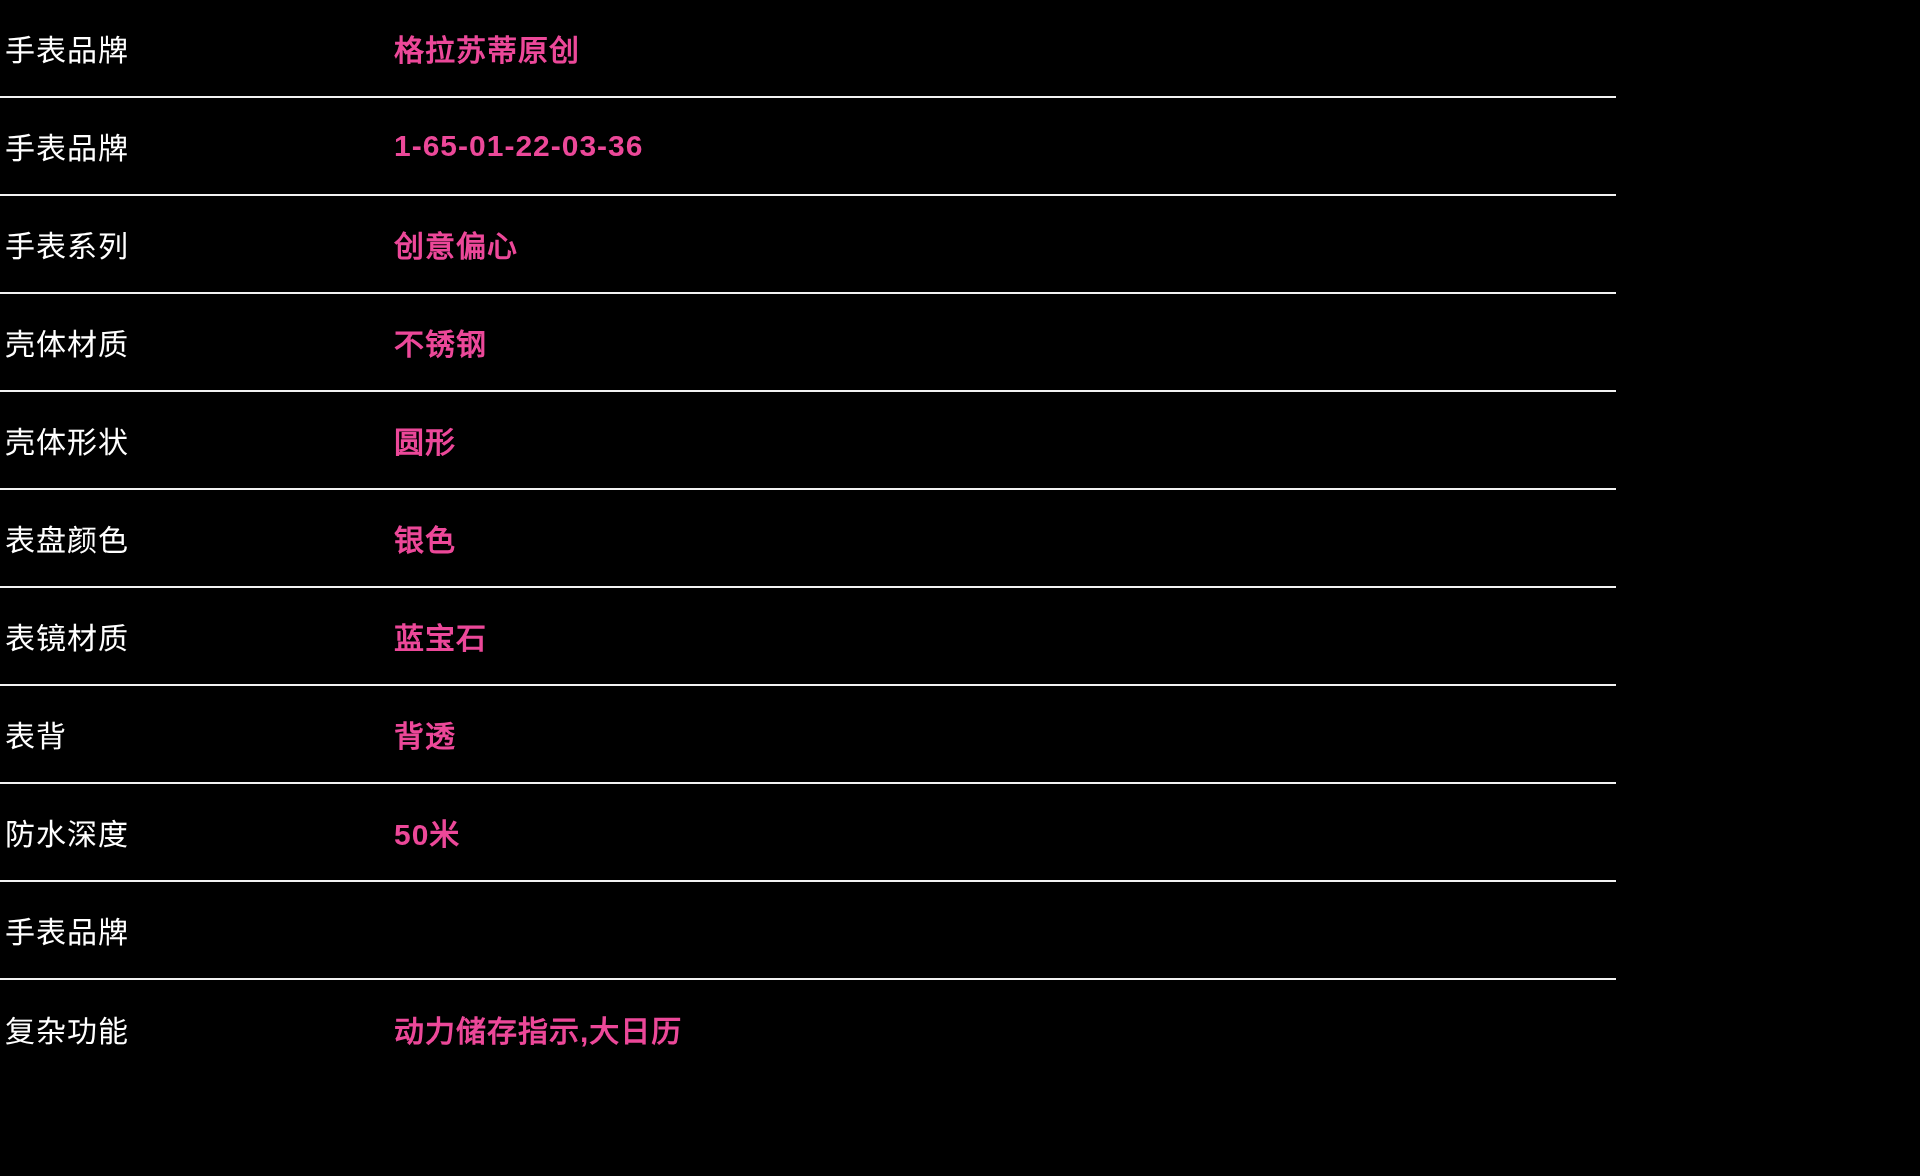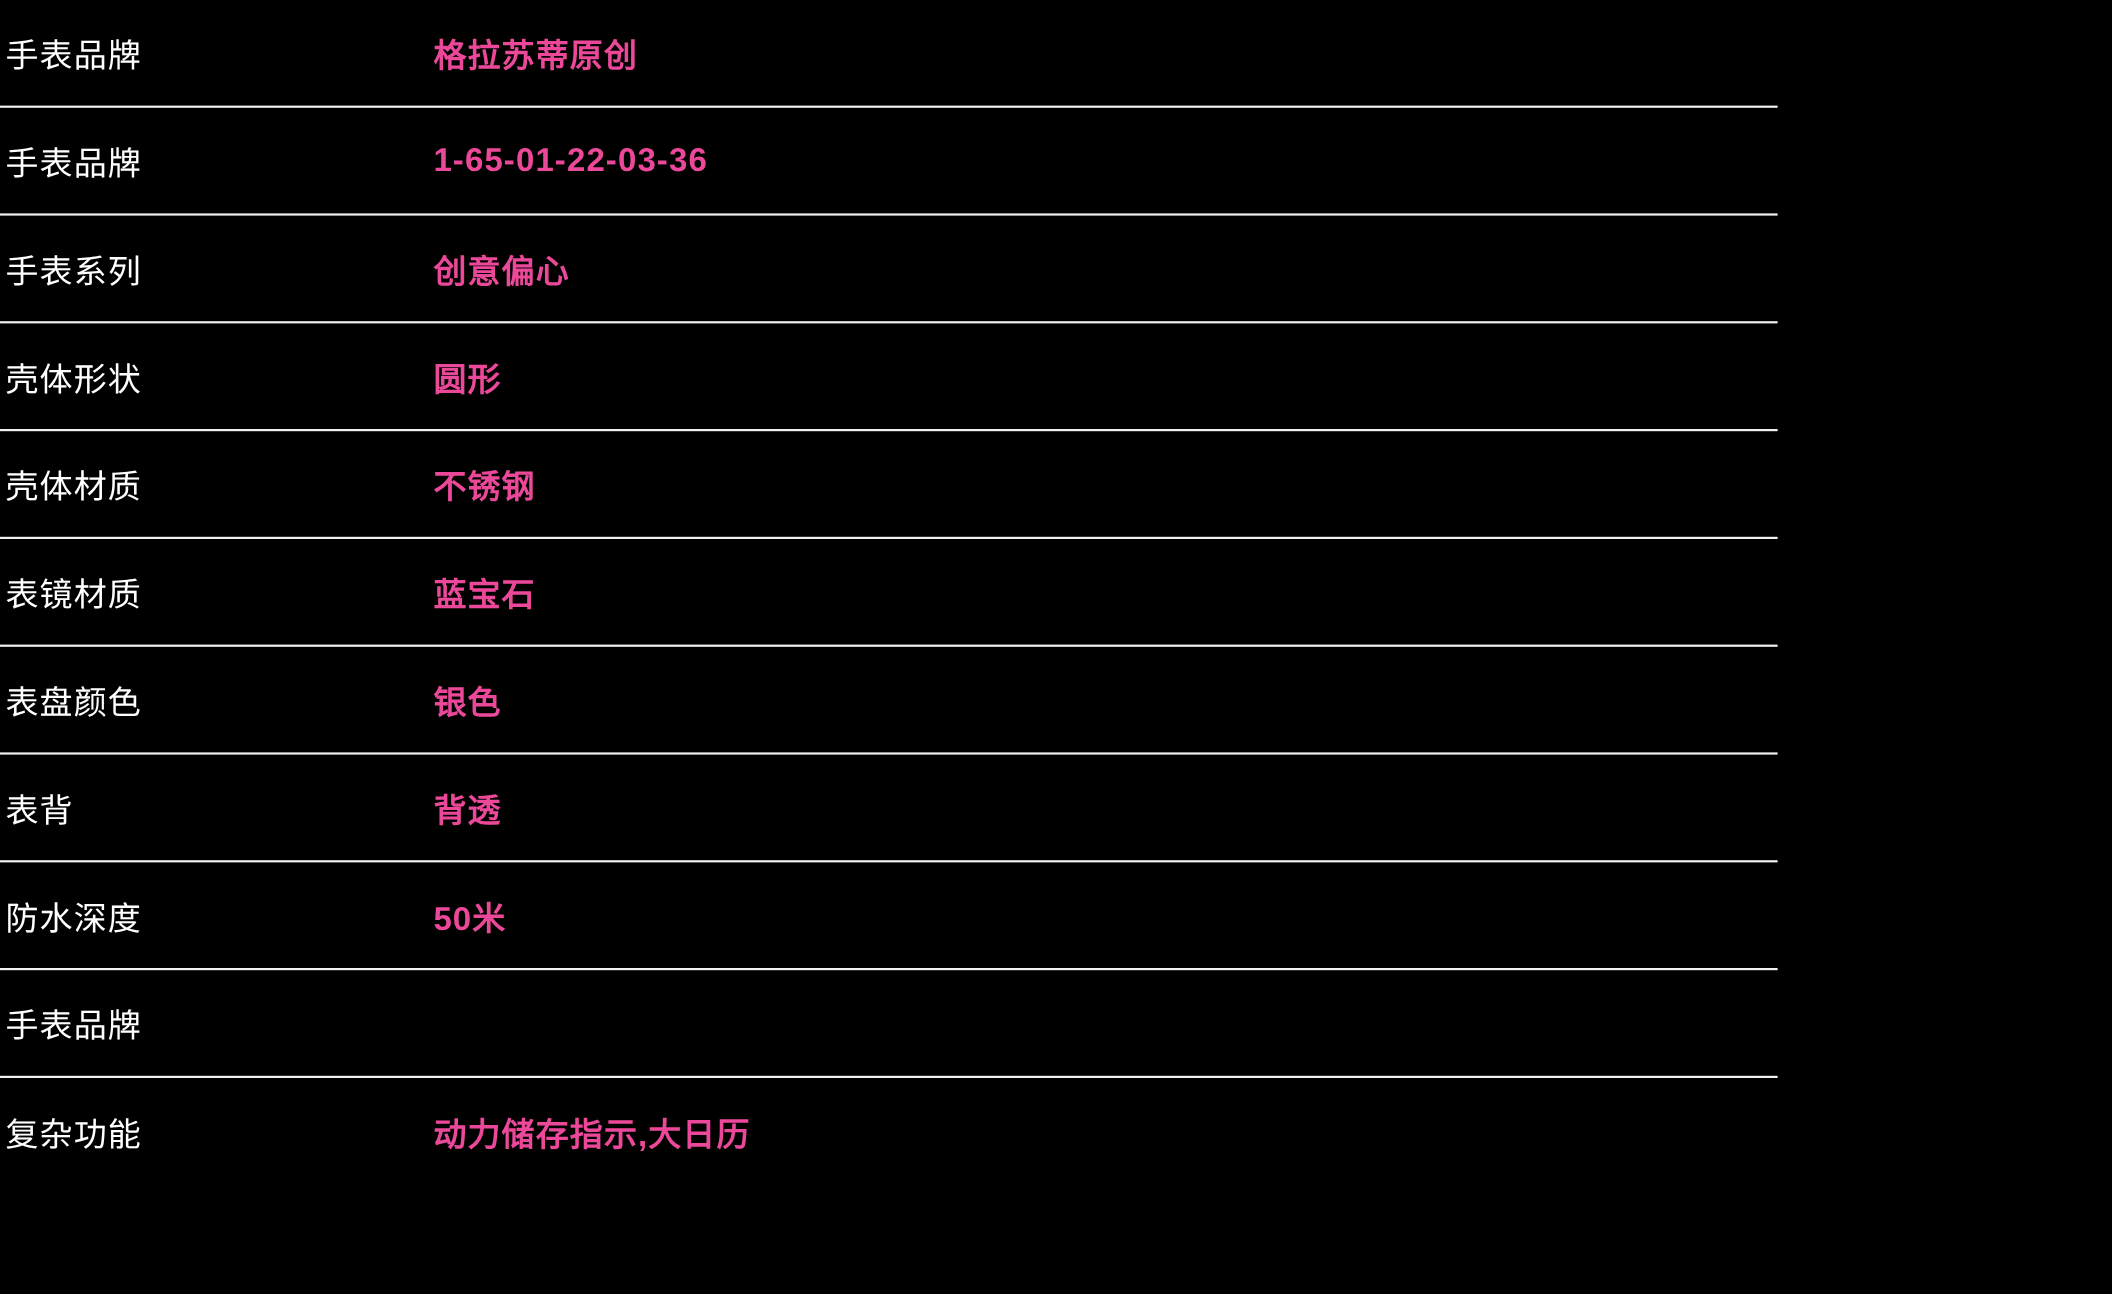--- a/index.html
+++ b/index.html
@@ -59,37 +59,37 @@
     <div class="spec-value">1-65-01-22-03-36</div>
   </div>
 
   <div class="spec-row">
     <div class="spec-label">手表系列</div>
     <div class="spec-value">创意偏心</div>
   </div>
 
 
   <div class="spec-row">
+    <div class="spec-label">壳体材质</div>
+    <div class="spec-value">不锈钢</div>
+  </div>
+
+  <div class="spec-row">
     <div class="spec-label">壳体形状</div>
     <div class="spec-value">圆形</div>
   </div>
 
   <div class="spec-row">
-    <div class="spec-label">壳体材质</div>
-    <div class="spec-value">不锈钢</div>
+    <div class="spec-label">表盘颜色</div>
+    <div class="spec-value">银色</div>
   </div>
 
   <div class="spec-row">
     <div class="spec-label">表镜材质</div>
     <div class="spec-value">蓝宝石</div>
-  </div>
-
-  <div class="spec-row">
-    <div class="spec-label">表盘颜色</div>
-    <div class="spec-value">银色</div>
   </div>
 
   <div class="spec-row">
     <div class="spec-label">表背</div>
     <div class="spec-value">背透</div>
   </div>
 
   <div class="spec-row">
     <div class="spec-label">防水深度</div>
     <div class="spec-value">50米</div>

